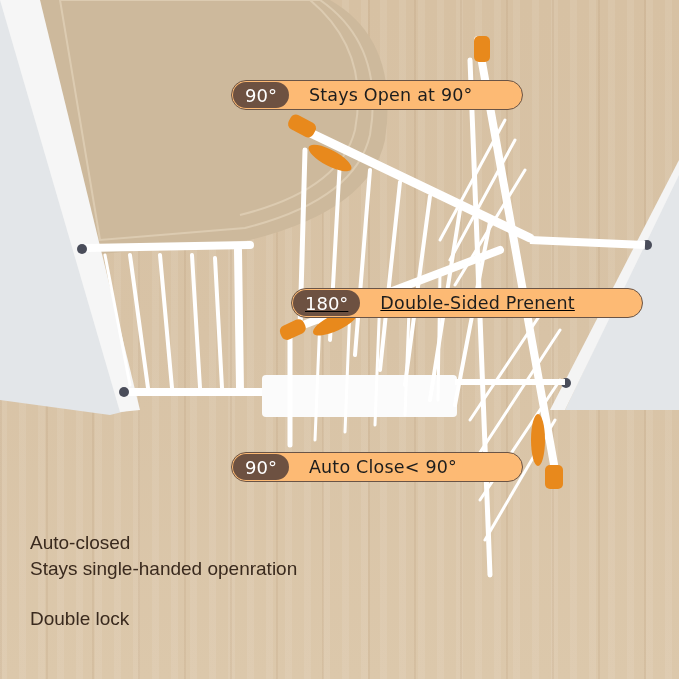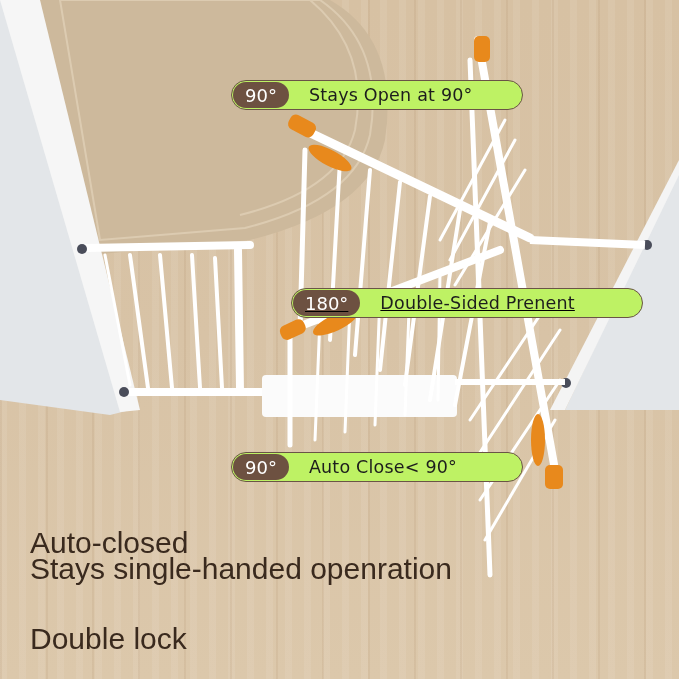--- a/index.html
+++ b/index.html
@@ -6,31 +6,31 @@
     body { width: 679px; height: 679px; overflow: hidden; position: relative; font-family: "DejaVu Sans", sans-serif; }
     .scene { position: absolute; left: 0; top: 0; width: 679px; height: 679px; }
     .floor {
       position: absolute; left: 0; top: 0; width: 679px; height: 679px;
       background:
         repeating-linear-gradient(90deg, rgba(150,110,70,0.10) 0px, rgba(150,110,70,0.10) 2px, transparent 2px, transparent 46px),
         repeating-linear-gradient(90deg, rgba(255,255,255,0.08) 0px, rgba(255,255,255,0.08) 7px, transparent 7px, transparent 19px),
         linear-gradient(180deg, #d7c1a3 0%, #d8c3a6 50%, #dcc8ab 100%);
     }
     .callout {
-      position: absolute; height: 30px; background: #bef264;
+      position: absolute; height: 30px; background: #fdba74;
       border: 1.5px solid #6a5446; border-radius: 16px; box-sizing: border-box;
       display: flex; align-items: center;
     }
     .badge {
       height: 26px; margin-left: 1px; padding: 0 12px; border-radius: 13px;
       background: #6d5141; color: #fff; font-size: 18px; display: flex; align-items: center;
       font-family: "DejaVu Sans", sans-serif;
     }
     .callout-text { margin-left: 20px; font-size: 17.5px; color: #1d1d1d; font-family: "DejaVu Sans", sans-serif; letter-spacing: 0.2px; }
-    .feature-block { position: absolute; left: 30px; color: #3a2a1e; font-family: "Liberation Sans", sans-serif; font-size: 30px; line-height: 26px; }
+    .feature-block { position: absolute; left: 30px; color: #3a2a1e; font-family: "Liberation Sans", sans-serif; font-size: 19px; line-height: 26px; }
     .feature-line { display: block; white-space: nowrap; }
   </style>
 </head>
 <body>
 
 <div class="scene">
   <div class="floor"></div>
 
   <svg width="679" height="679" viewBox="0 0 679 679" style="position:absolute;left:0;top:0;">
 
@@ -122,16 +122,16 @@
   <div class="callout" style="left:231px;top:452px;width:292px;">
     <span class="badge">90°</span>
     <span class="callout-text">Auto Close&lt; 90°</span>
   </div>
 
   <div class="feature-block" style="top:530px;">
     <span class="feature-line">Auto-closed</span>
     <span class="feature-line">Stays single-handed openration</span>
   </div>
 
-  <div class="feature-block" style="top:606px;margin-top:20px;">
+  <div class="feature-block" style="top:606px;">
     <span class="feature-line">Double lock</span>
   </div>
 </div>
 
 </body></html>

